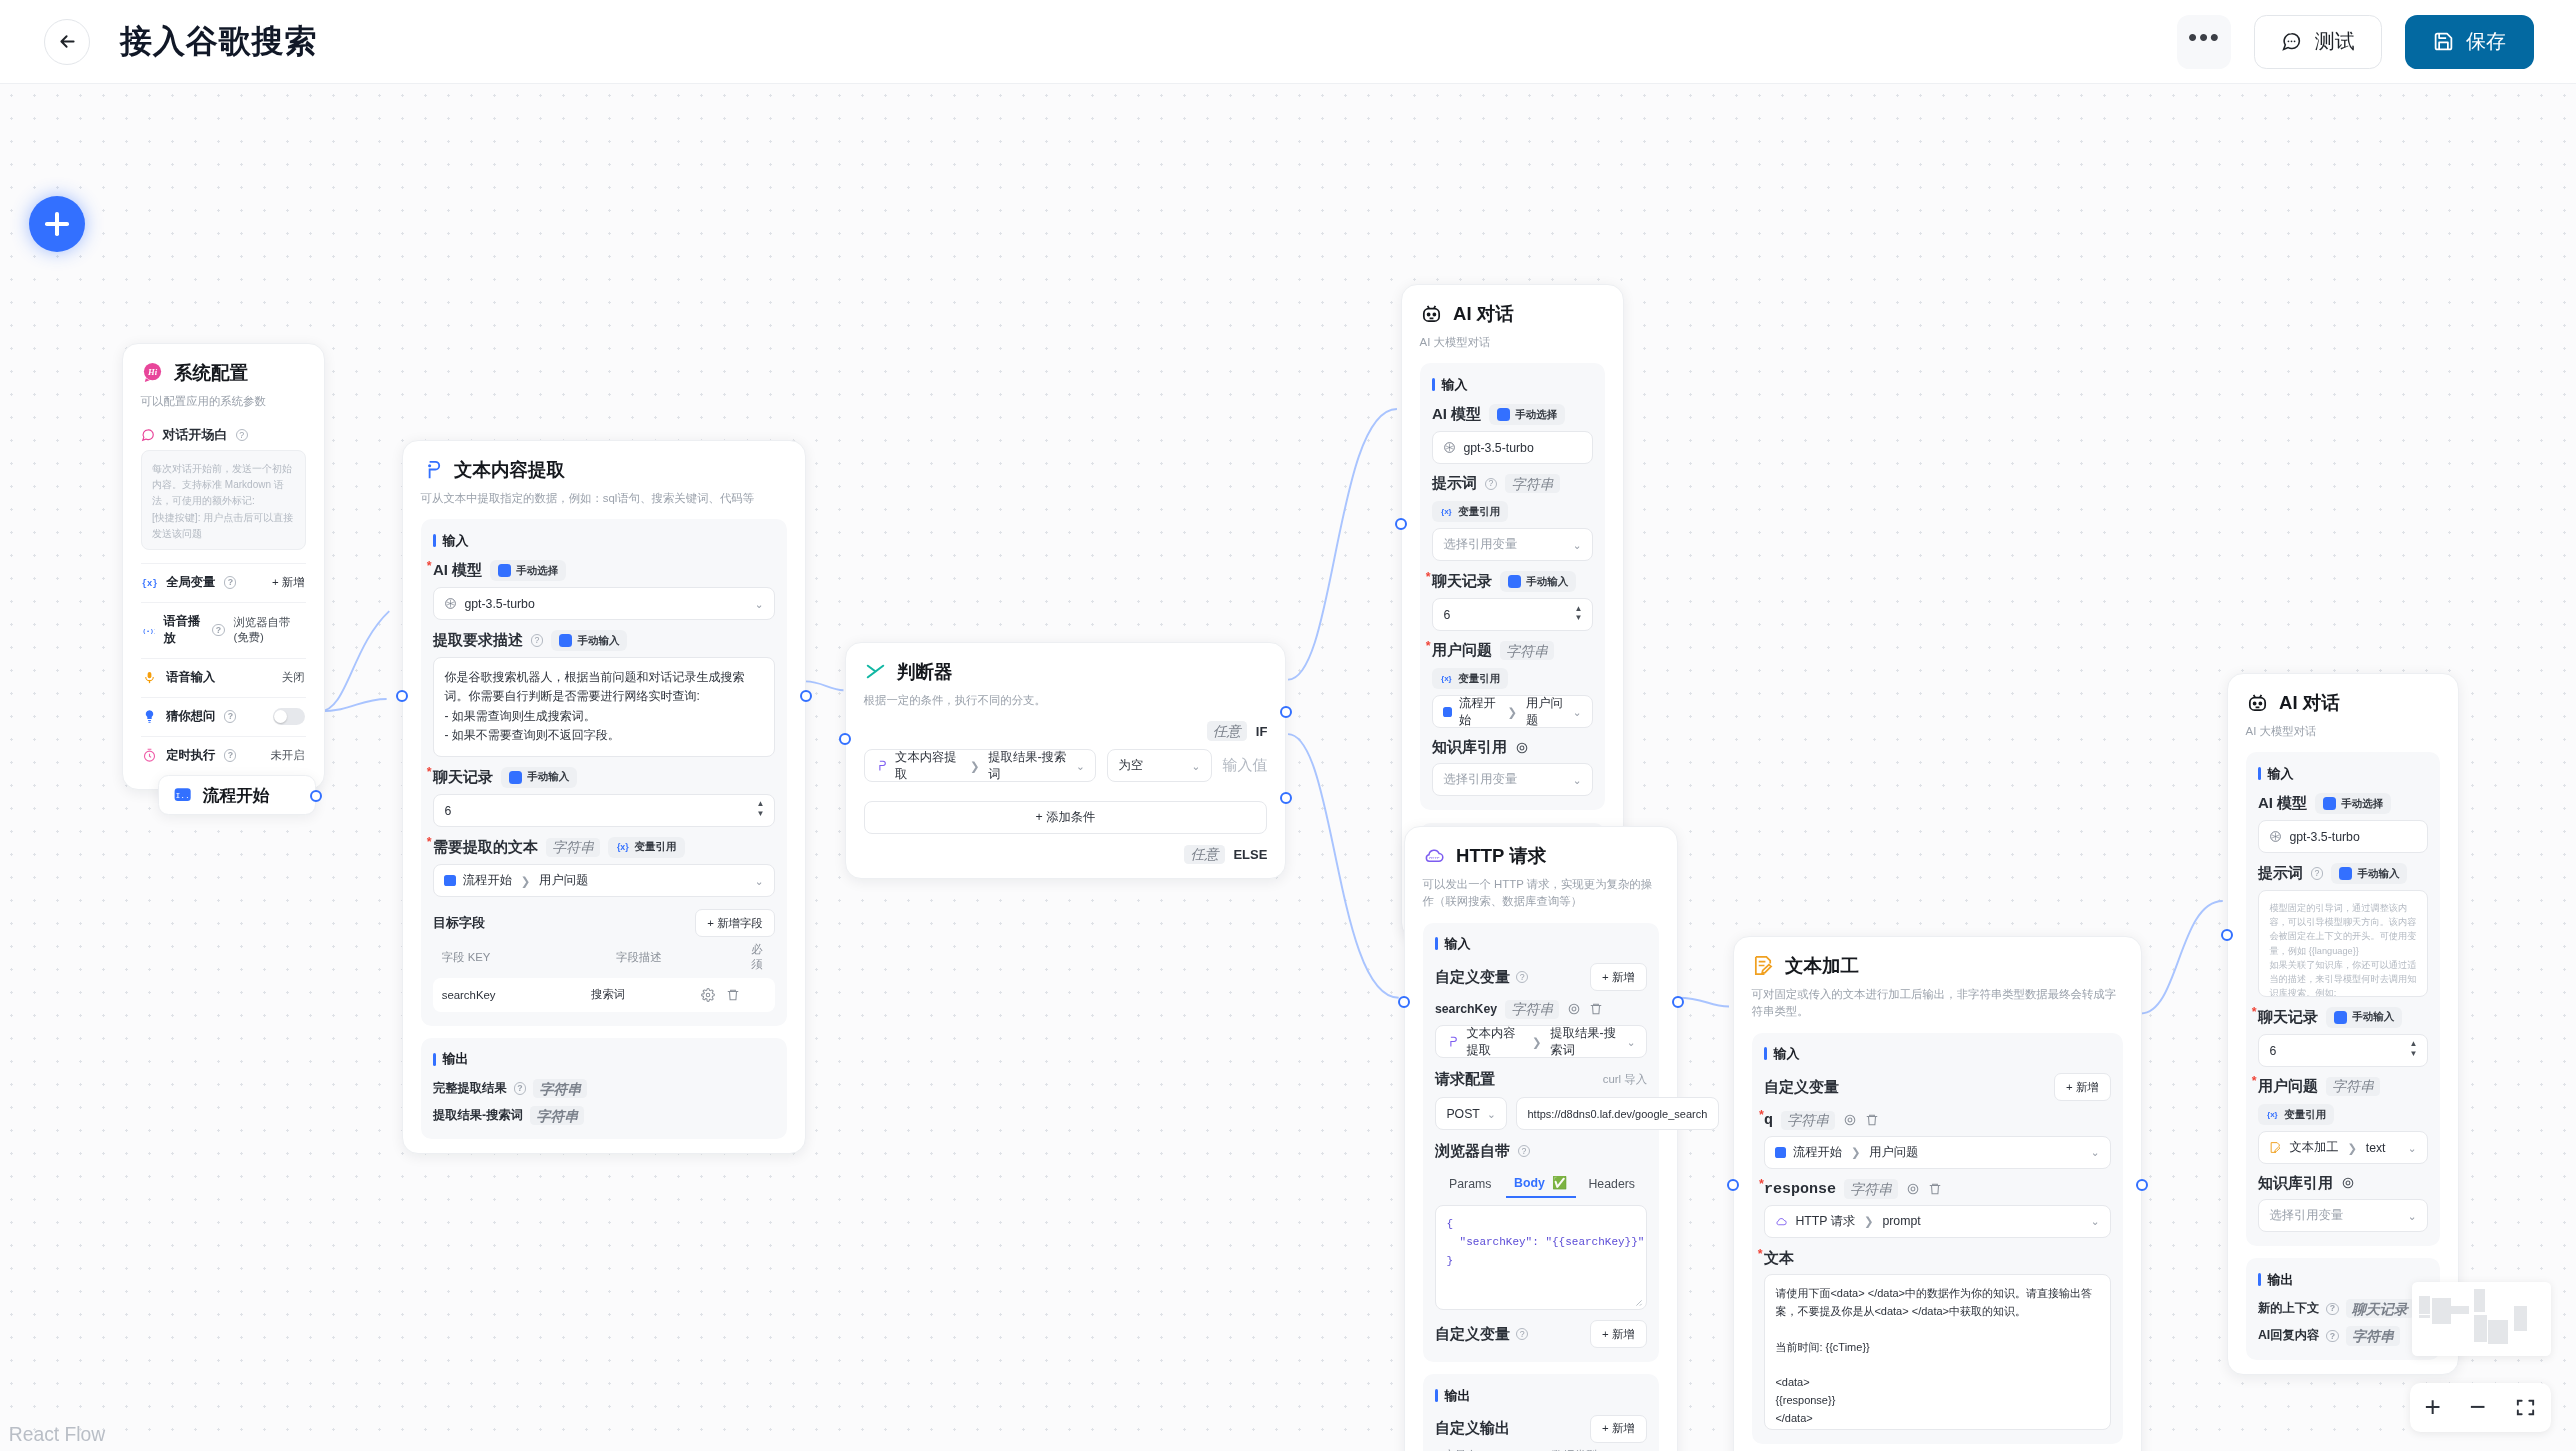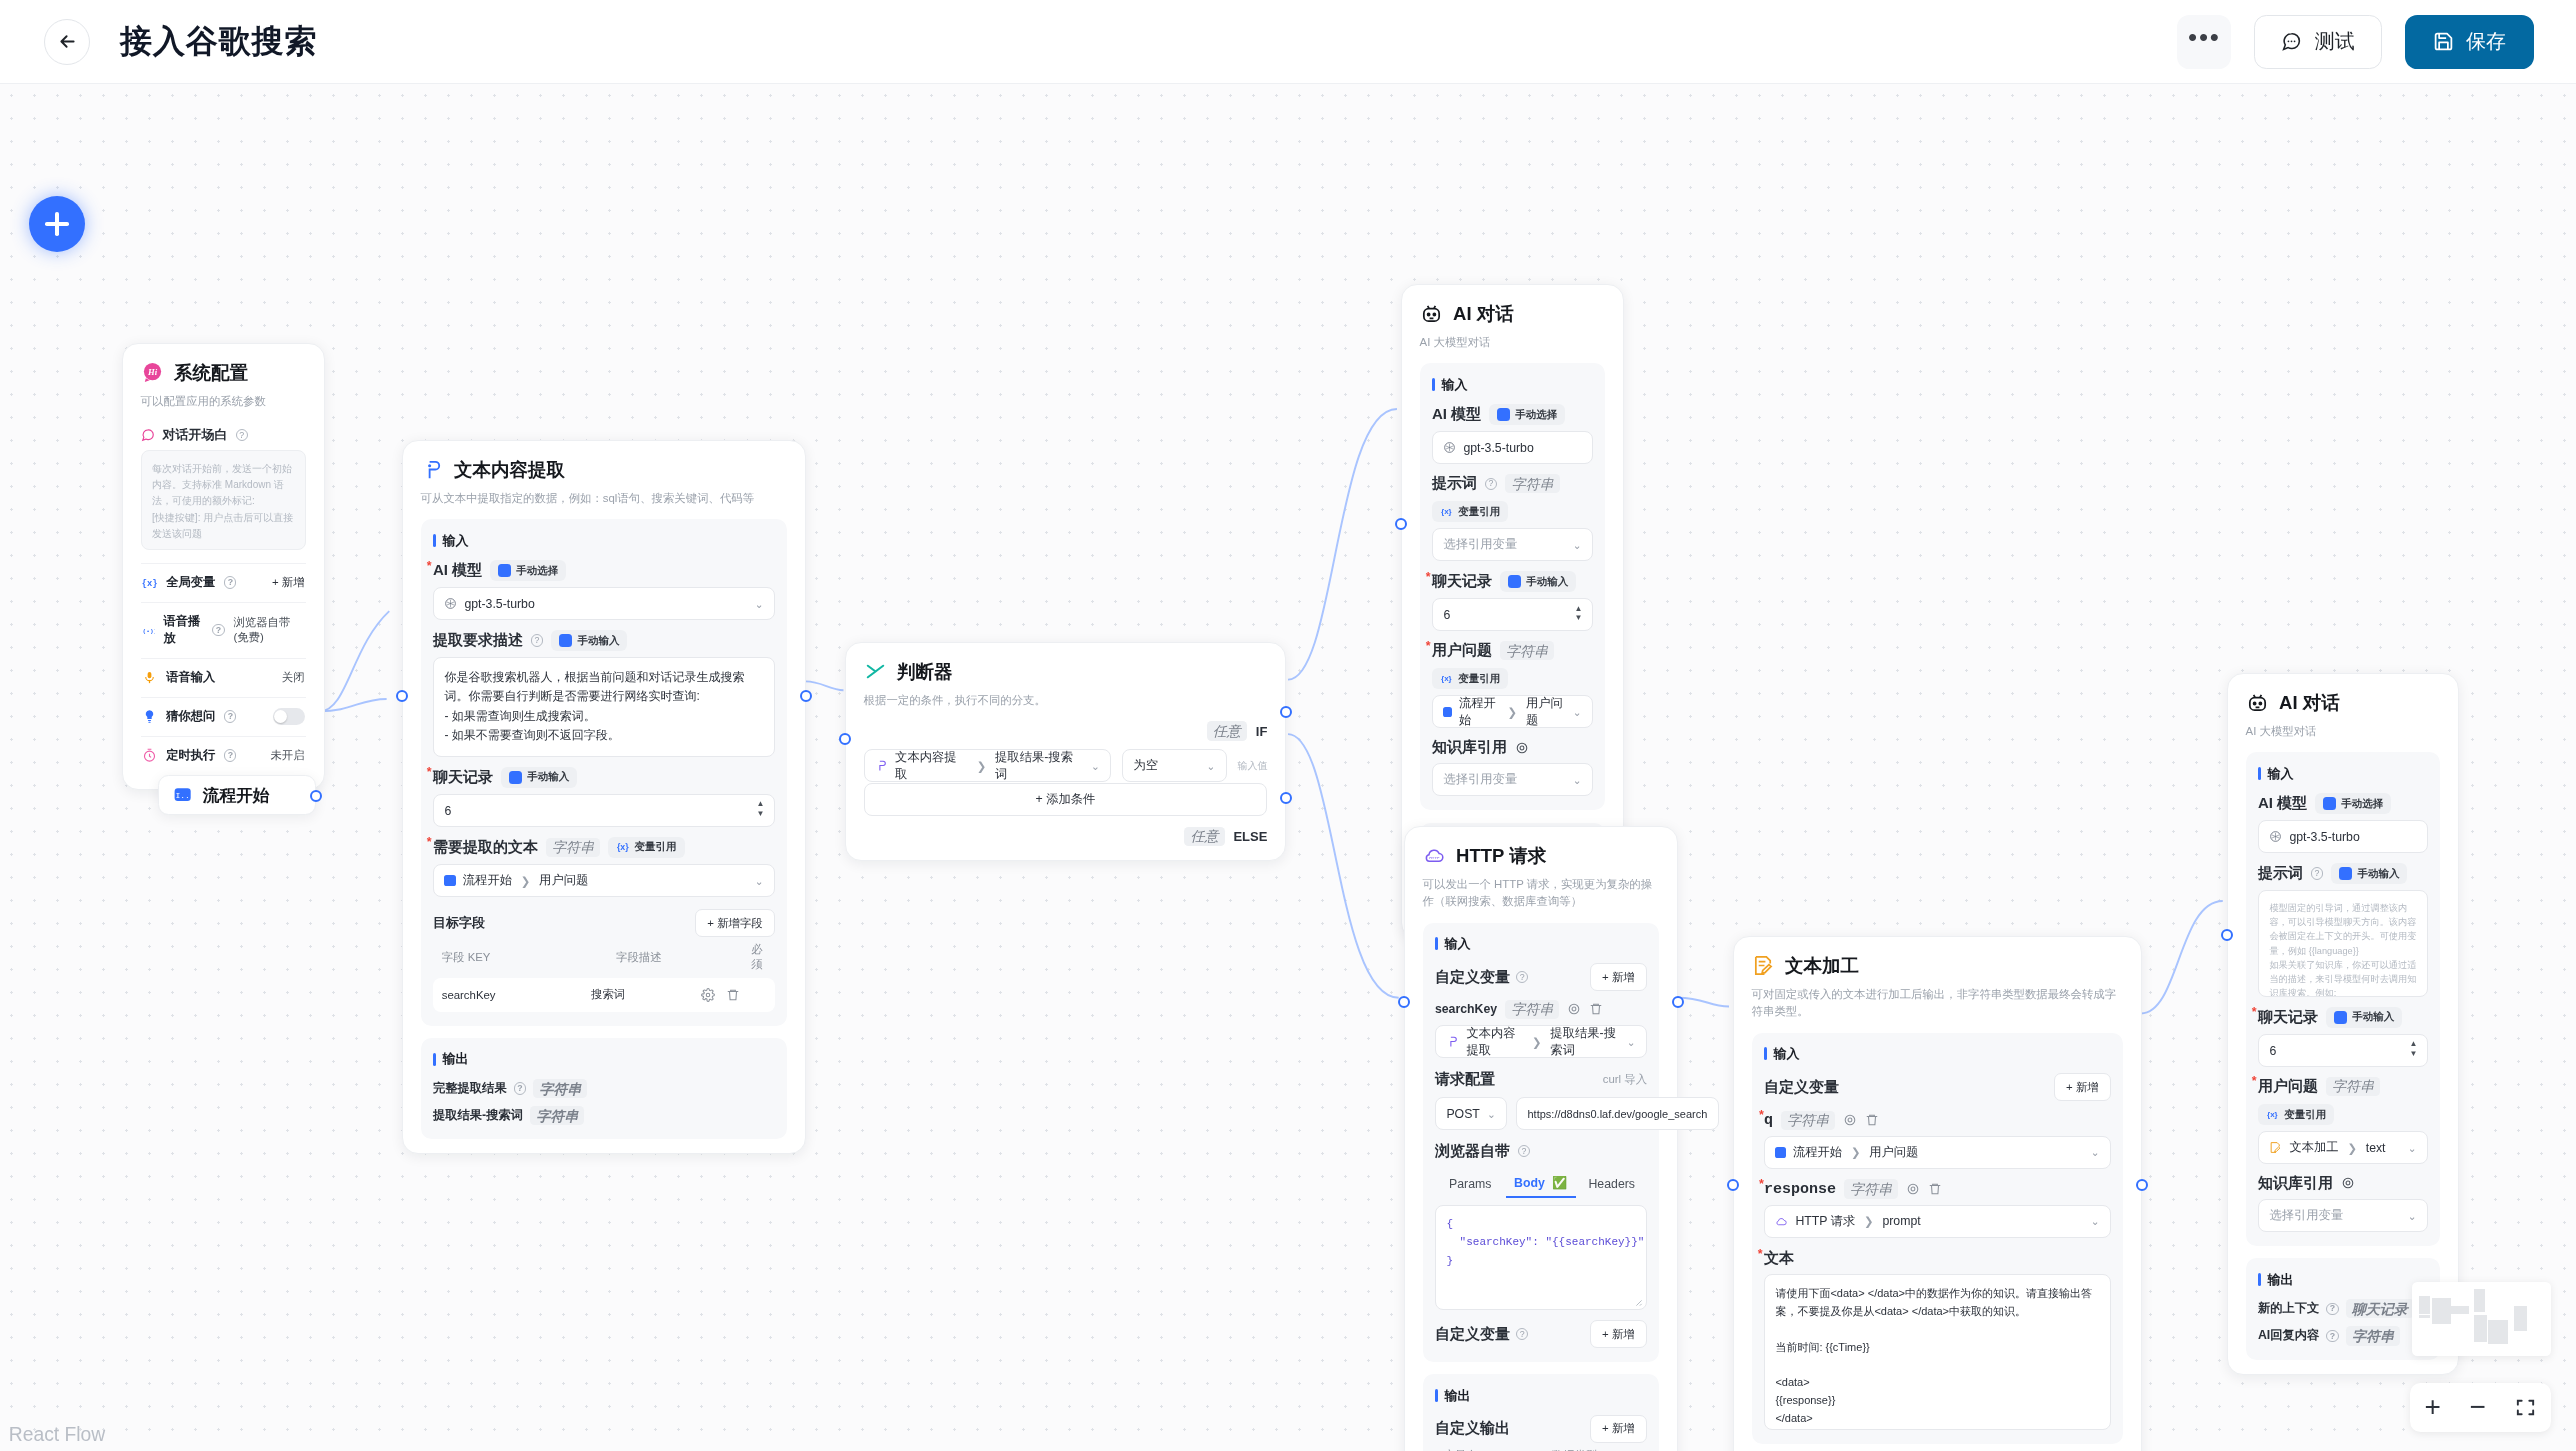--- a/index.html
+++ b/index.html
@@ -197,21 +197,21 @@
   }
   .toggle::after {
     content: ""; position: absolute; left: 1.8px; top: 1.8px; width: 13px; height: 13px;
     border-radius: 50%; background: #fff; box-shadow: 0 0.9px 1.8px rgba(0,0,0,.2);
   }
 
   .if-badges { display: flex; align-items: center; justify-content: flex-end; gap: 8.8px; }
   .if-badges .bl { font-size: 13px; color: #2c313a; font-weight: 600; }
   .cond-row { display: flex; align-items: center; gap: 10.5px; margin-top: 8.8px; }
   .add-cond {
-    margin-top: 1px; background: #fff; border: 0.9px solid #e6e8ec; border-radius: 8px;
+    margin-top: 19px; background: #fff; border: 0.9px solid #e6e8ec; border-radius: 8px;
     height: 33px; display: flex; align-items: center; justify-content: center;
     font-size: 12.3px; color: #2c313a; gap: 6.2px; cursor: pointer;
   }
 
   .tabs { display: flex; align-items: center; margin: 8.8px 0 7px 0; }
   .tab {
     flex: 1; text-align: center; font-size: 12.3px; color: #4a5058; padding: 6.2px 0;
     cursor: pointer; font-weight: 500;
   }
   .tab.active { color: #3370ff; font-weight: 700; border-bottom: 2.2px solid #3370ff; }
@@ -522,21 +522,21 @@
           </svg>
           <span>文本内容提取</span>
           <span class="sep">❯</span>
           <span>提取结果-搜索词</span>
           <span class="chev">⌄</span>
         </div>
         <div class="ctl" style="width:105px">
           <span>为空</span>
           <span class="chev">⌄</span>
         </div>
-        <span style="font-size:10px;color:#b3b9c2">输入值</span>
+        <span style="font-size:15px;color:#b3b9c2">输入值</span>
       </div>
 
       <div class="add-cond">+ 添加条件</div>
 
       <div class="if-badges" style="margin-top:10.5px">
         <span class="tag">任意</span>
         <span class="bl">ELSE</span>
       </div>
     </div>
 

